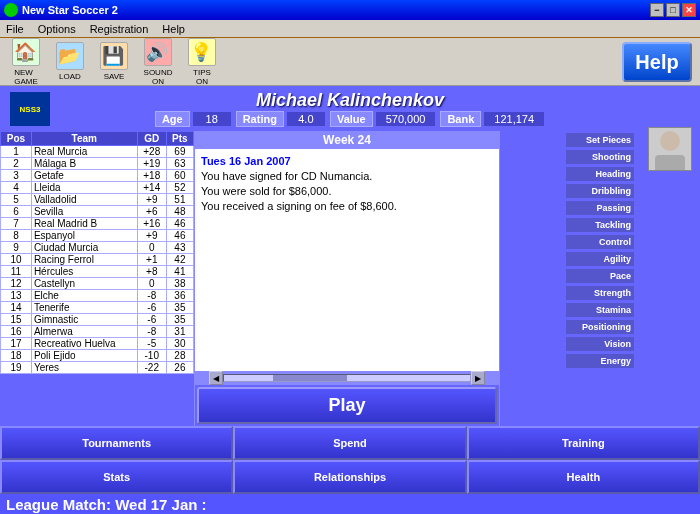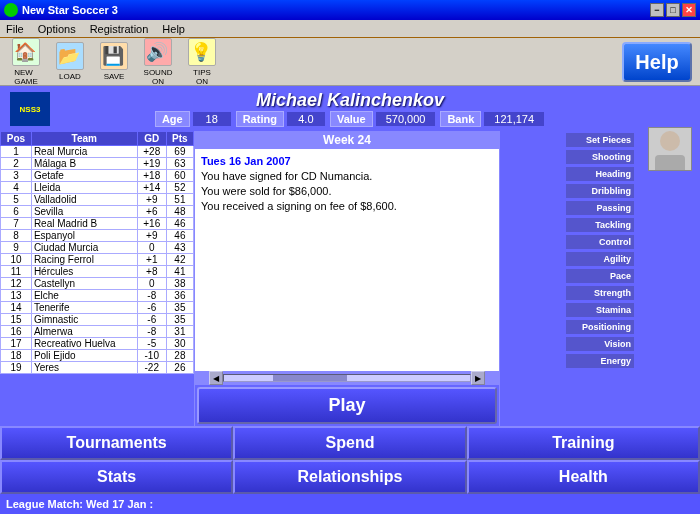--- a/index.html
+++ b/index.html
@@ -310,37 +310,37 @@
     }
     
     #bottom-nav {
       display: flex;
       height: 34px;
     }
     .nav-btn {
       flex: 1;
       background: linear-gradient(to bottom, #5555ff, #3333cc);
       color: white;
-      font-size: 16px;
+      font-size: 11px;
       font-weight: bold;
       display: flex;
       align-items: center;
       justify-content: center;
       cursor: pointer;
       border: 2px outset #8888ff;
     }
     #bottom-nav2 {
       display: flex;
       height: 34px;
     }
     
     #status-bar {
       background: #5555ff;
       color: white;
-      font-size: 11px;
+      font-size: 15px;
       font-weight: bold;
       padding: 2px 6px;
       height: 20px;
       display: flex;
       align-items: center;
     }
     .scrollbar-area {
       height: 14px;
       background: #8888ff;
       display: flex;
@@ -377,21 +377,21 @@
       background: #6666ff;
       padding: 4px 60px;
     }
   </style>
 </head>
 <body>
 
 <div id="title-bar">
   <div class="title-left">
     <span id="title-icon"></span>
-    <span>New Star Soccer 3</span>
+    <span>New Star Soccer 2</span>
   </div>
   <div class="win-btns">
     <div class="win-btn">−</div>
     <div class="win-btn">□</div>
     <div class="win-btn" style="background:#ff4444;color:white;">✕</div>
   </div>
 </div>
 
 <div id="menu-bar">
   <span>File</span>

